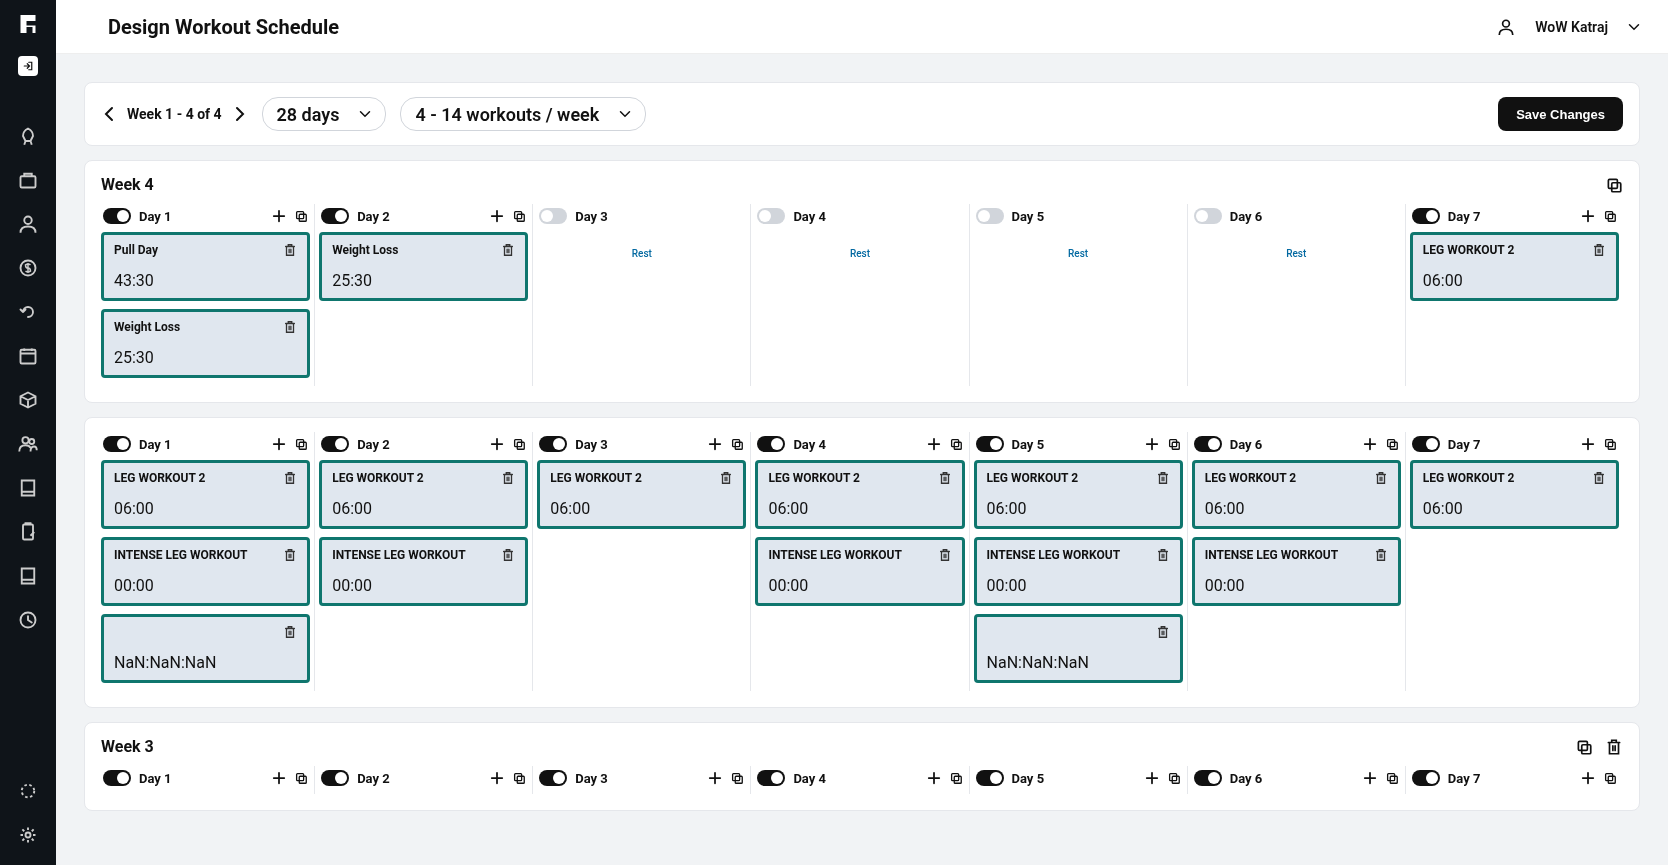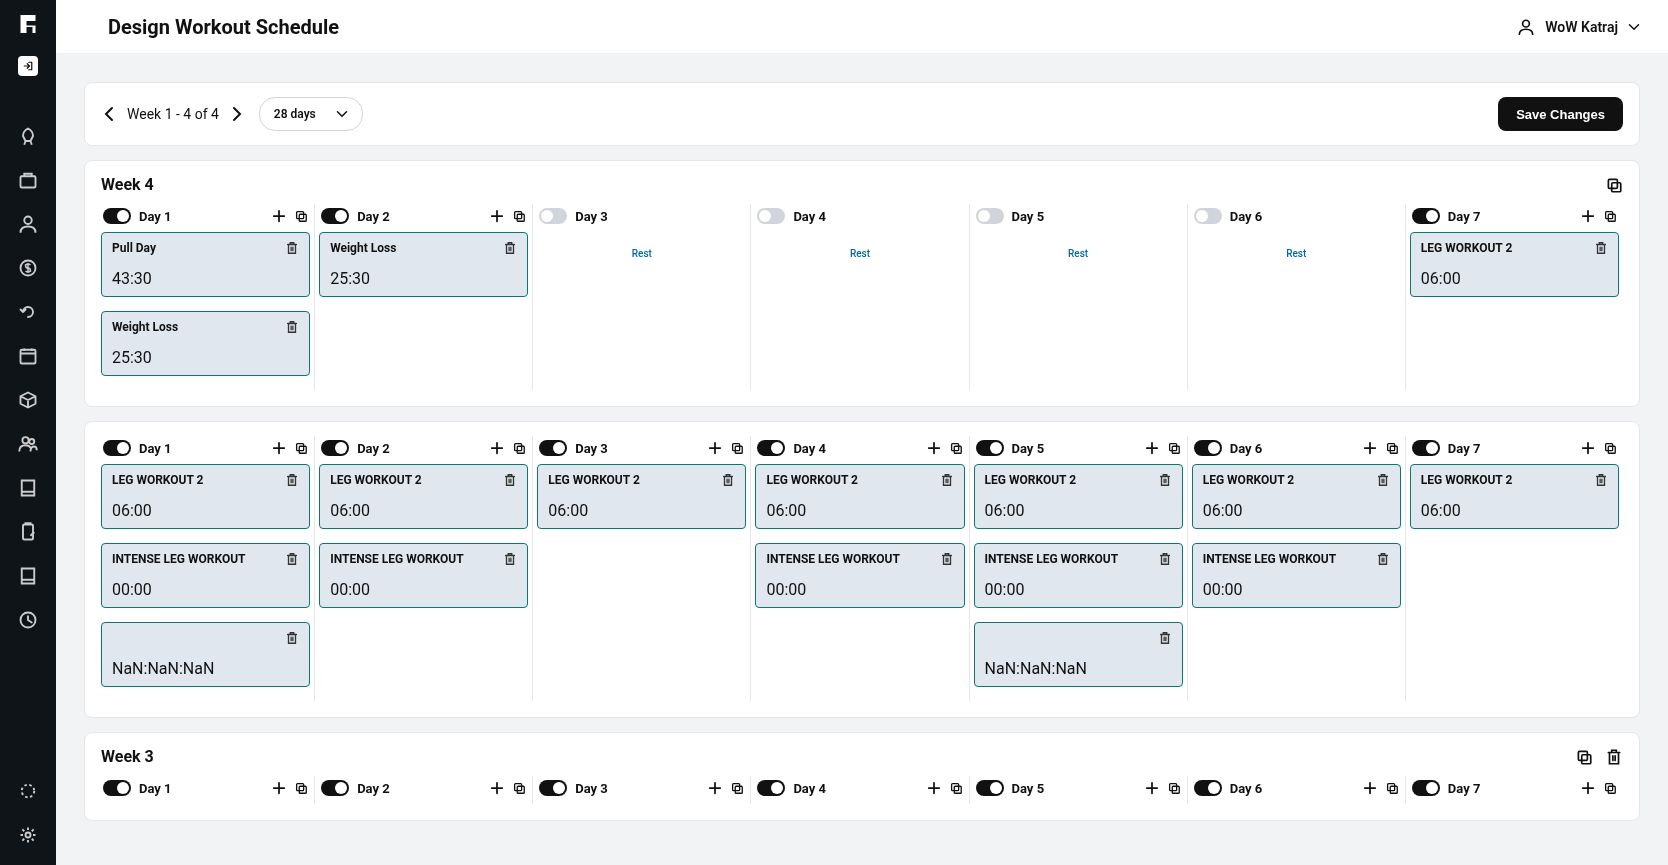--- a/index.html
+++ b/index.html
@@ -7,48 +7,48 @@
 .shell { display: flex; height: 100vh; width: 100vw; }
 .sidebar { width: 56px; background: #0f1419; display: flex; flex-direction: column; align-items: center; padding-top: 12px; gap: 20px; flex-shrink: 0; }
 .logo { width: 24px; height: 24px; color: #fff; }
 .badge-btn { width: 20px; height: 20px; border-radius: 4px; background: #fff; display: flex; align-items: center; justify-content: center; color: #111; }
 .side-icons { margin-top: 30px; display: flex; flex-direction: column; gap: 24px; align-items: center; }
 .side-bottom { margin-top: auto; margin-bottom: 20px; display: flex; flex-direction: column; gap: 24px; align-items: center; }
 .side-ic { width: 20px; height: 20px; color: #ccc; cursor: pointer; }
 .main { flex: 1; display: flex; flex-direction: column; min-width: 0; }
 .topbar { height: 54px; background: #fff; display: flex; align-items: center; padding: 0 28px; border-bottom: 1px solid #eee; }
 .page-title { font-size: 20px; font-weight: 700; margin-left: 24px; }
-.tb-right { margin-left: auto; display: flex; align-items: center; gap: 10px; cursor: pointer; }
+.tb-right { margin-left: auto; display: flex; align-items: center; gap: 20px; cursor: pointer; }
 .content { flex: 1; padding: 28px; overflow-y: auto; }
 .toolbar { background: #fff; border-radius: 8px; border: 1px solid #e5e7eb; padding: 14px 16px; display: flex; align-items: center; gap: 14px; margin-bottom: 14px; }
 .nav-wk { display: flex; align-items: center; gap: 6px; }
-.pill { height: 34px; border: 1px solid #d1d5db; border-radius: 16px; background: #fff; display: flex; align-items: center; padding: 0 14px; gap: 20px; cursor: pointer; font-size: 12px; font-weight: 600; }
+.pill { height: 34px; border: 1px solid #d1d5db; border-radius: 16px; background: #fff; display: flex; align-items: center; padding: 0 14px; gap: 20px; cursor: pointer; font-size: 18px; font-weight: 600; }
 .pill .chev { width: 12px; height: 12px; }
 .btn-primary { margin-left: auto; background: #111; color: #fff; border: none; border-radius: 8px; padding: 0 18px; height: 34px; font-weight: 700; font-size: 13px; cursor: pointer; }
 .chev-btn { width: 16px; height: 16px; cursor: pointer; }
-.week-range { font-weight: 400; font-size: 14px; padding: 0 4px; }
+.week-range { font-weight: 700; font-size: 14px; padding: 0 4px; }
 .week-card { background: #fff; border: 1px solid #e5e7eb; border-radius: 8px; padding: 14px 16px 16px; margin-bottom: 14px; }
 .week-head { display: flex; align-items: center; margin-bottom: 10px; }
 .week-title { font-weight: 700; font-size: 16px; }
 .week-actions { margin-left: auto; display: flex; gap: 12px; }
 .ic-btn { width: 18px; height: 18px; cursor: pointer; color: #111; }
 .days { display: flex; }
 .day-col { flex: 1; min-width: 0; border-left: 1px solid #e5e7eb; padding: 0 4px; display: flex; flex-direction: column; }
 .day-col:first-child { border-left: none; padding-left: 0; }
 .day-head { display: flex; align-items: center; gap: 8px; padding: 4px 2px 8px; min-height: 28px; }
 .day-label { font-weight: 700; font-size: 13px; }
 .day-h-actions { margin-left: auto; display: flex; gap: 8px; align-items: center; }
 .toggle { width: 28px; height: 16px; border-radius: 10px; position: relative; cursor: pointer; flex-shrink: 0; }
 .toggle.on { background: #111; }
 .toggle.off { background: #d1d5db; }
 .toggle::after { content: ''; position: absolute; width: 12px; height: 12px; border-radius: 50%; background: #fff; top: 2px; }
 .toggle.on::after { right: 2px; }
 .toggle.off::after { left: 2px; }
 .rest { text-align: center; color: #0369a1; font-size: 10px; font-weight: 500; padding-top: 16px; }
-.wk-card { background: #e0e7ef; border: 1px solid #0f766e; border-radius: 4px; padding: 8px 10px; margin-bottom: 14px; }
+.wk-card { background: #e0e7ef; border: 3px solid #0f766e; border-radius: 4px; padding: 8px 10px; margin-bottom: 8px; }
 .wk-card-head { display: flex; align-items: center; }
 .wk-name { font-size: 12px; font-weight: 700; flex: 1; }
 .wk-del { width: 14px; height: 14px; cursor: pointer; color: #333; flex-shrink: 0; }
 .wk-time { font-size: 16px; font-weight: 400; margin-top: 14px; }
 .small-ic { width: 14px; height: 14px; cursor: pointer; color: #111; }
 svg { display: block; }
 </style>
 </head>
 <body>
 
@@ -209,20 +209,26 @@
           <svg class="chev-btn" viewBox="0 0 16 16">
               <use href="#i-chev-r"></use>
             </svg>
         </div>
         <div class="pill">
           <span>28 days</span>
           <svg class="chev" viewBox="0 0 16 16">
               <use href="#i-chev-d"></use>
             </svg>
         </div>
+        <div class="pill">
+          <span>4 - 14 workouts / week</span>
+          <svg class="chev" viewBox="0 0 16 16">
+              <use href="#i-chev-d"></use>
+            </svg>
+        </div>
         <button class="btn-primary">Save Changes</button>
       </div>
 
       <div id="weeks">
     <div class="week-card">
       <div class="week-head">
         <div class="week-title">Week 4</div>
         <div class="week-actions">
                 <svg class="ic-btn" viewBox="0 0 16 16">
                   <use href="#i-copy"></use>

